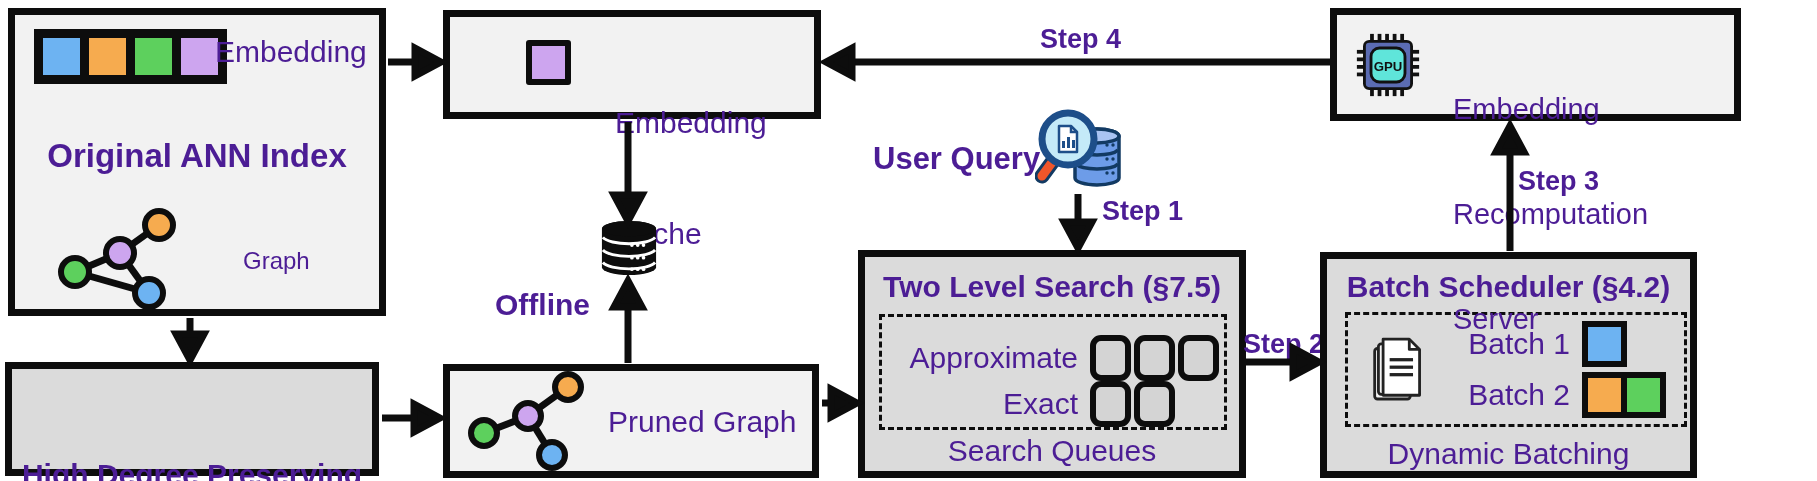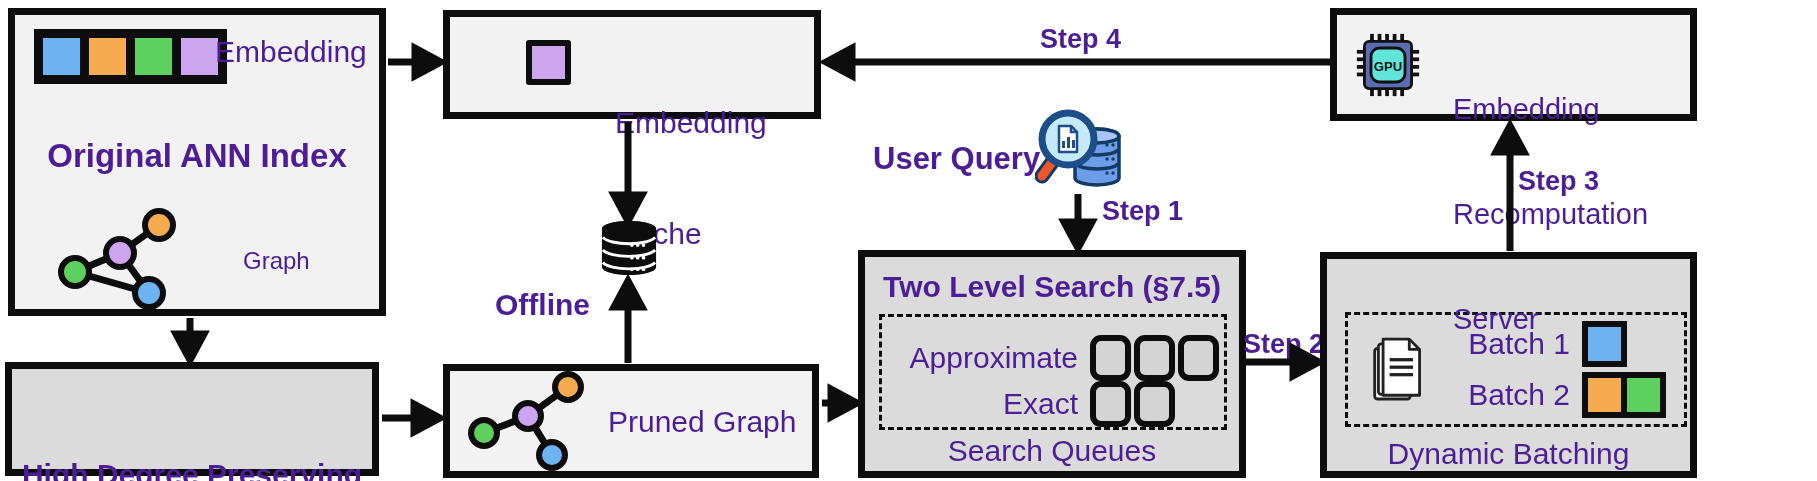--- a/index.html
+++ b/index.html
@@ -171,20 +171,21 @@
           <span class="slot"></span>
         </span>
       </div>
     </div>
     <div class="footer-lbl" style="top:177px;">Search Queues</div>
   </div>
 
   <div class="step-lbl" style="left:1243px;top:329px;">Step 2</div>
 
   <div class="box gray" style="left:1320px;top:252px;width:377px;height:226px;">
+    <div class="lbl bold" style="left:0;top:11px;width:363px;text-align:center;font-size:30px;">Batch Scheduler (§4.2)</div>
     <div class="bs-dashed">
       <svg style="position:absolute;left:22px;top:21px;" width="58" height="68" viewBox="0 0 62 72">
         <rect x="5" y="13" width="38" height="54" rx="3" fill="#f5f5f5" stroke="#222222" stroke-width="3"></rect>
         <rect x="9" y="8" width="38" height="54" rx="3" fill="#f5f5f5" stroke="#222222" stroke-width="3"></rect>
         <path d="M14,3 h28 l11,11 v49 h-39 z" fill="#ffffff" stroke="#222222" stroke-width="3" stroke-linejoin="round"></path>
         <path d="M42,3 v11 h11" fill="none" stroke="#222222" stroke-width="3" stroke-linejoin="round"></path>
         <g stroke="#222222" stroke-width="3.5">
           <line x1="21" y1="25" x2="46" y2="25"></line>
           <line x1="21" y1="33" x2="46" y2="33"></line>
           <line x1="21" y1="41" x2="46" y2="41"></line>
@@ -204,21 +205,21 @@
             <span class="b-sq" style="background: rgb(93, 208, 93);"></span>
           </span>
         </div>
       </div>
     </div>
     <div class="footer-lbl" style="top:178px;">Dynamic Batching</div>
   </div>
 
   <div class="step-lbl" style="left:1518px;top:166px;">Step 3</div>
 
-  <div class="box light" style="left:1330px;top:8px;width:367px;height:113px;">
+  <div class="box light" style="left:1330px;top:8px;width:411px;height:113px;">
     <svg style="position:absolute;left:18px;top:17px;" width="66" height="66" viewBox="0 0 70 70">
       <g fill="#111111">
         <rect x="16" y="2" width="4" height="9"></rect>
           <rect x="24" y="2" width="4" height="9"></rect>
         <rect x="32" y="2" width="4" height="9"></rect>
           <rect x="40" y="2" width="4" height="9"></rect>
         <rect x="48" y="2" width="4" height="9"></rect>
         <rect x="16" y="59" width="4" height="9"></rect>
           <rect x="24" y="59" width="4" height="9"></rect>
         <rect x="32" y="59" width="4" height="9"></rect>

